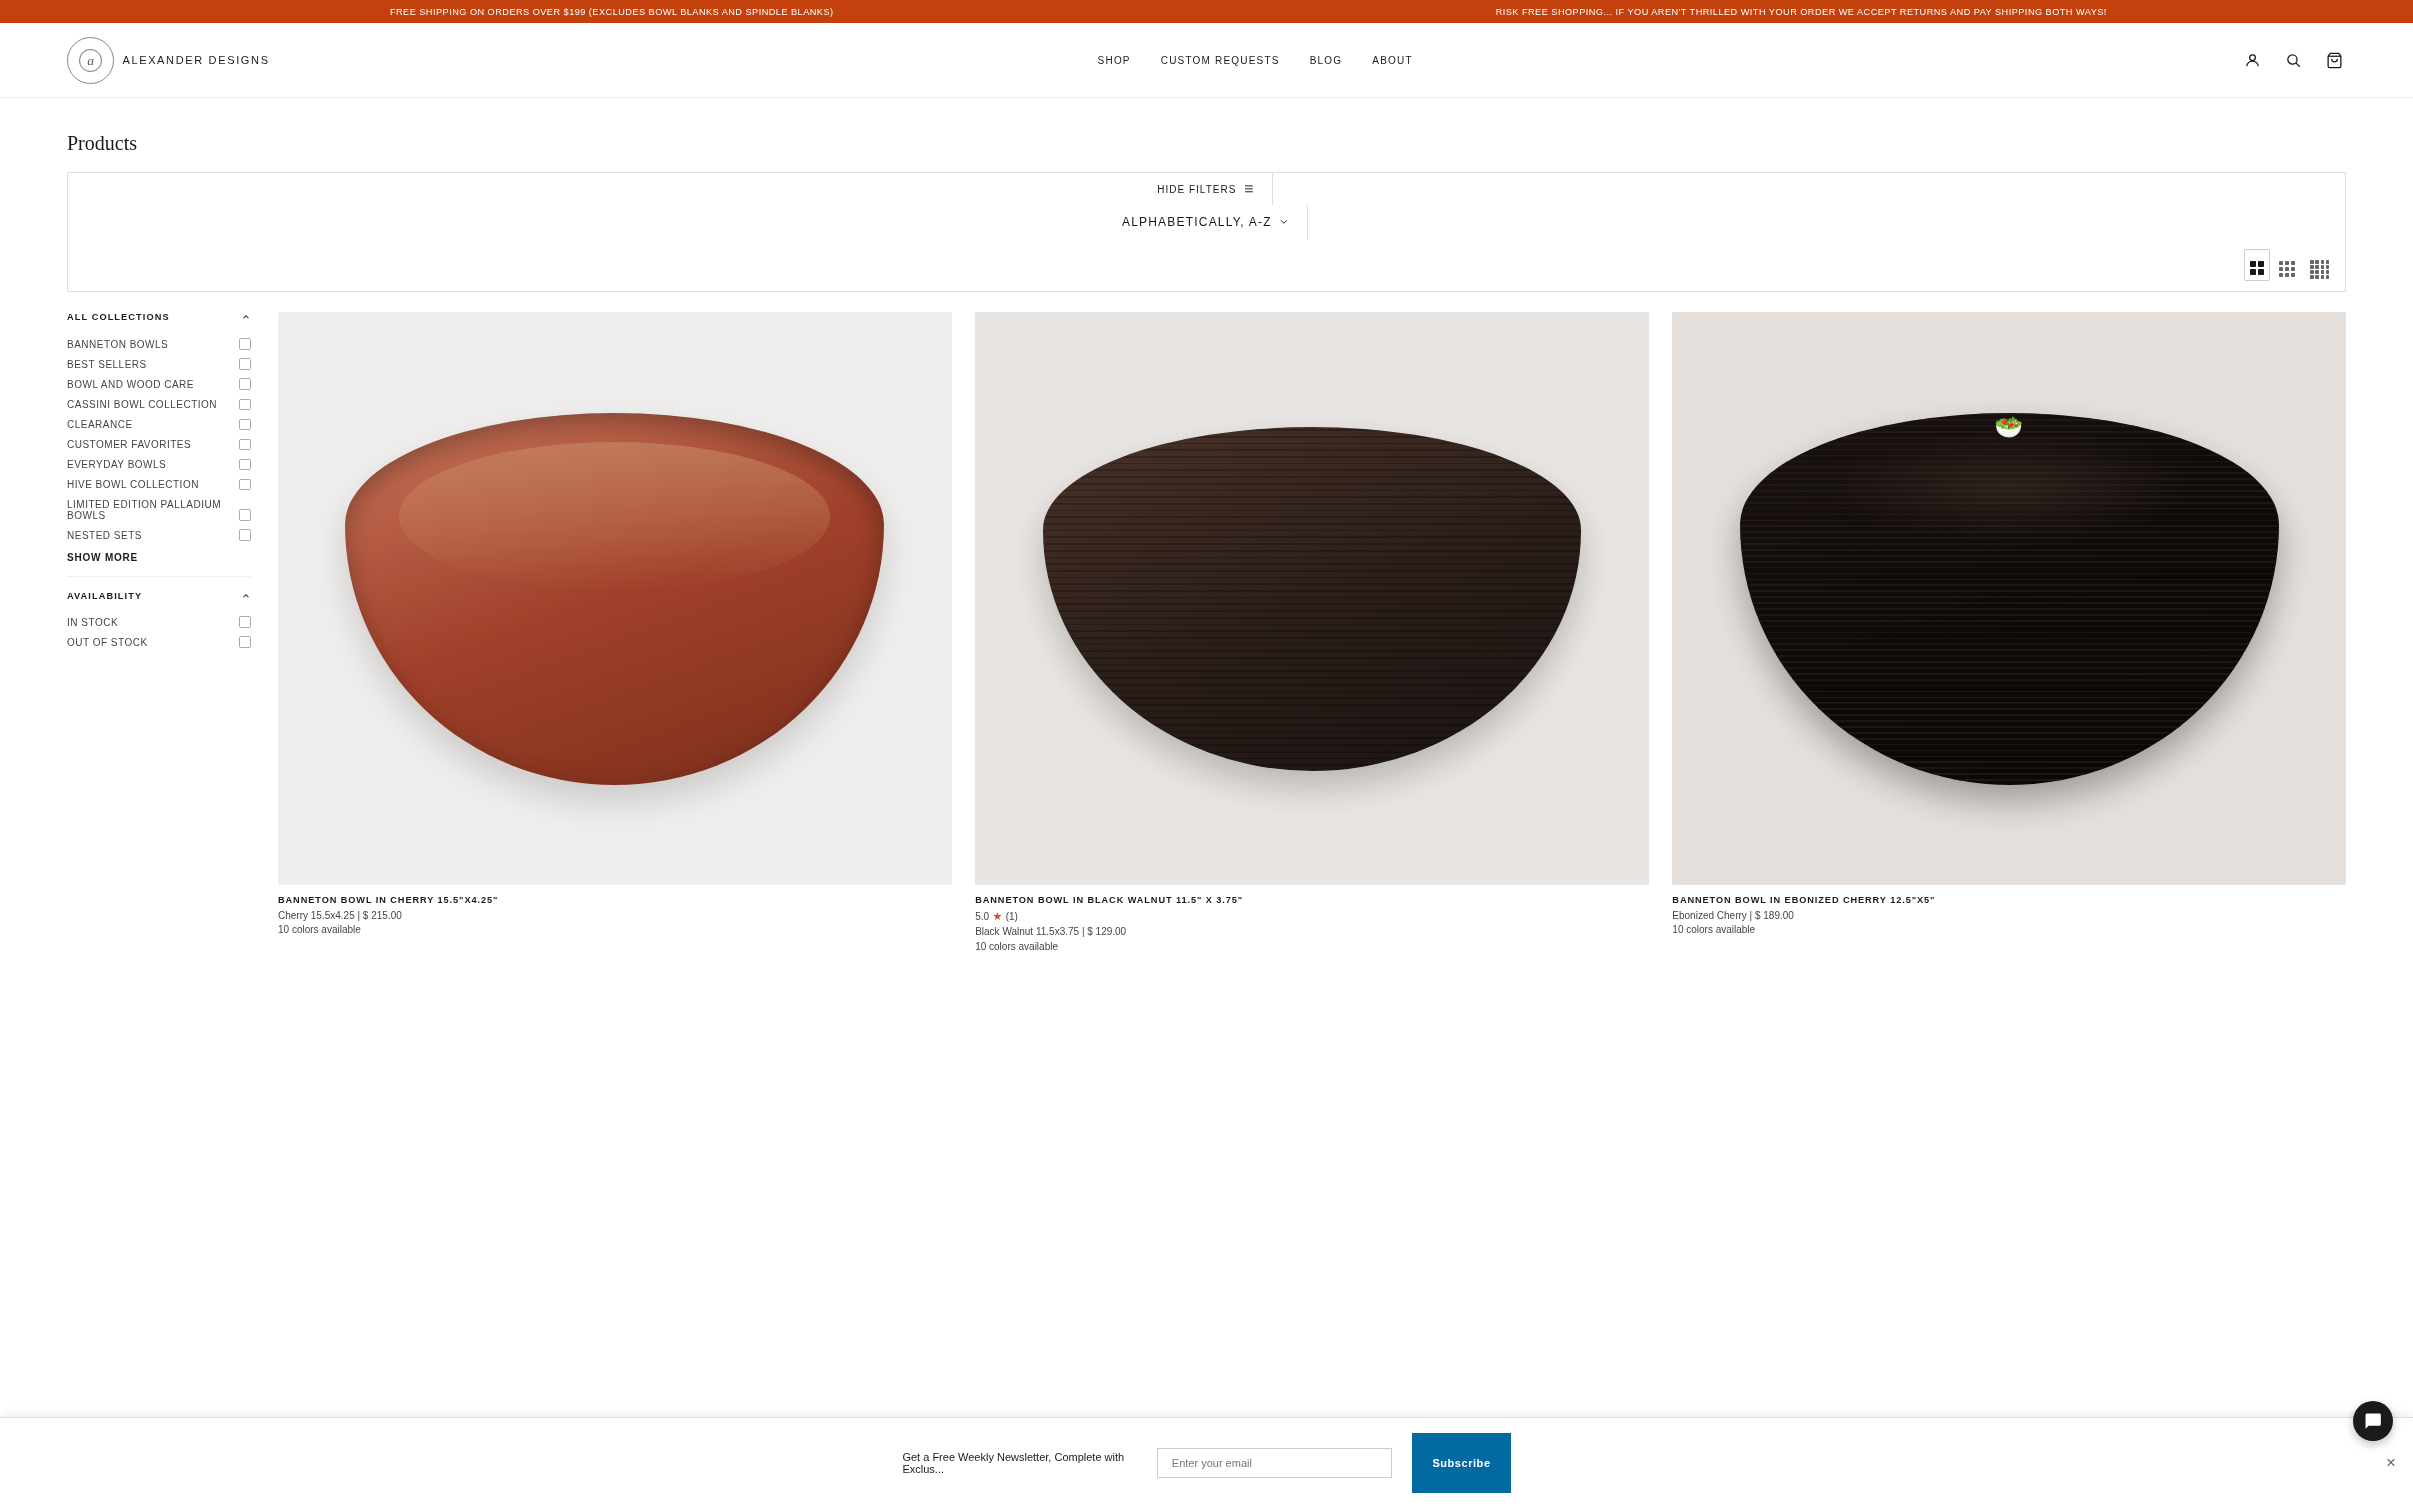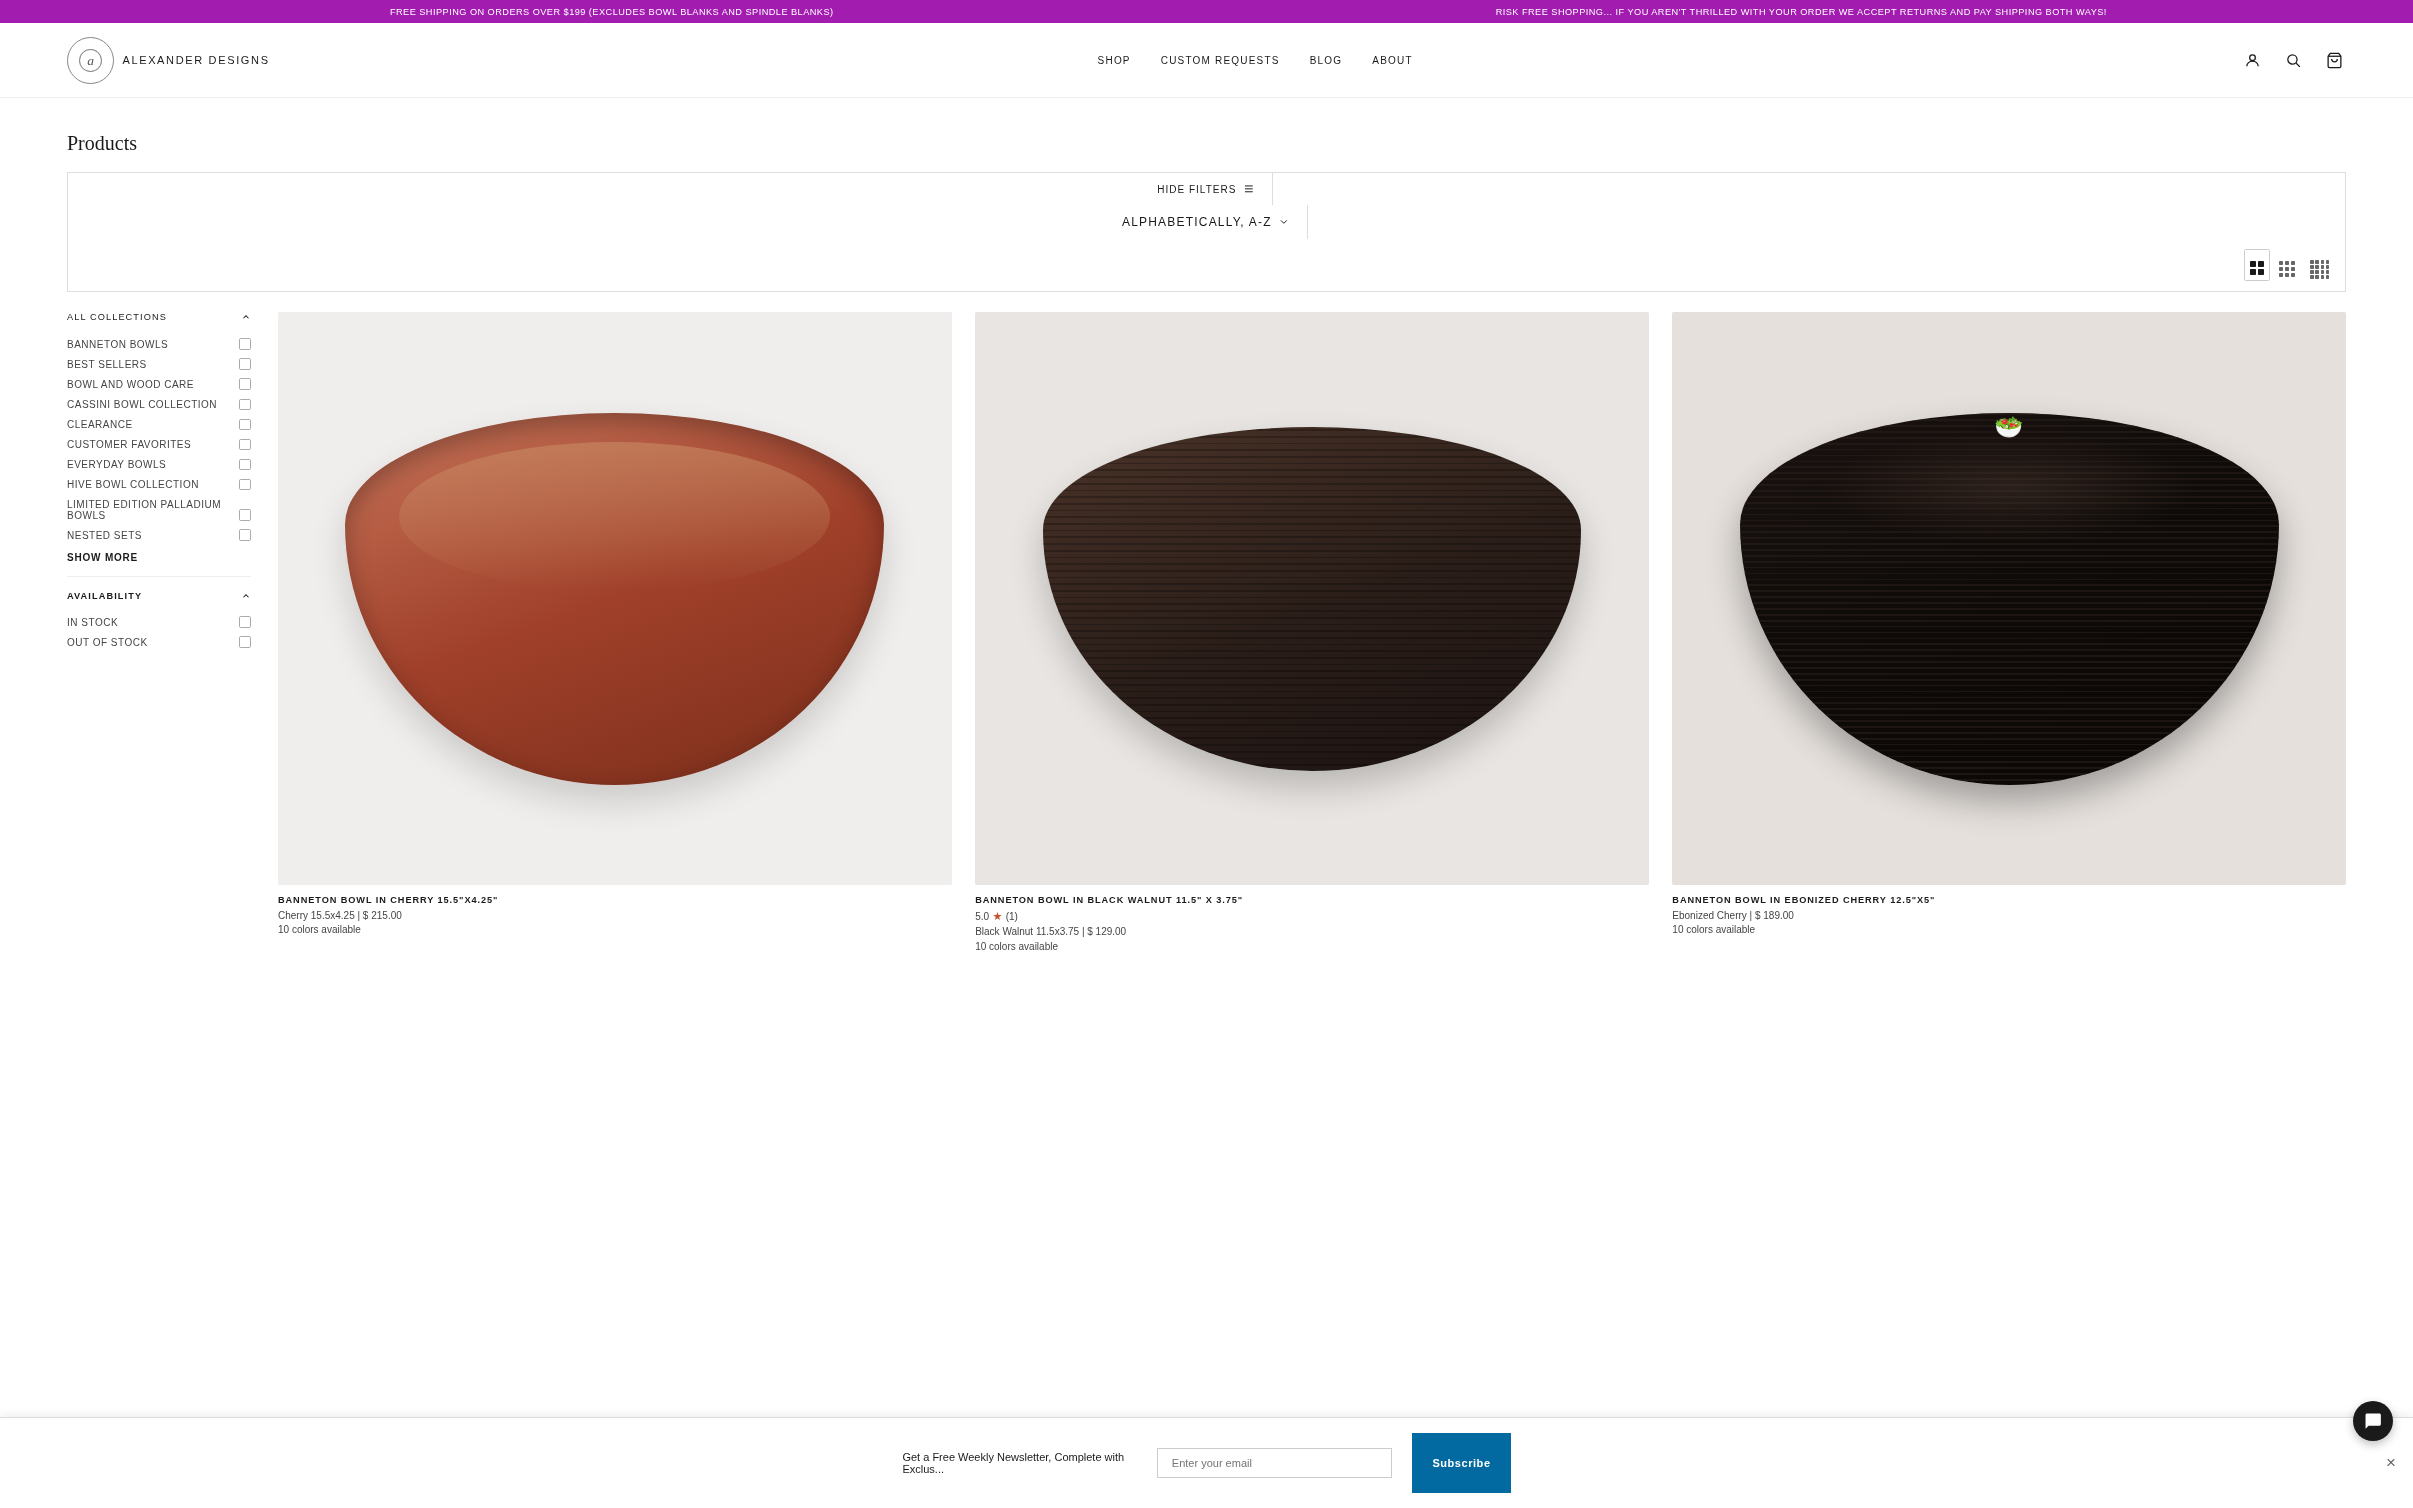--- a/index.html
+++ b/index.html
@@ -1,20 +1,20 @@
 <!DOCTYPE html>
 <html style="font-size:13.4px"><head>
   <meta charset="utf-8">
   <style>
     * { box-sizing: border-box; margin: 0; padding: 0; }
     body { font-family: -apple-system, BlinkMacSystemFont, 'Segoe UI', Helvetica, Arial, sans-serif; background: #fff; color: #1a1a1a; font-size: 11.7px; }
 
     
     .announcement-bar {
-      background: #a21caf;
+      background: #c2410c;
       color: #fff;
       font-size: 9.2px;
       letter-spacing: 0.05em;
       text-align: center;
       padding: 6.7px 17px;
       display: flex;
       justify-content: flex-end;
       align-items: center;
     }
     .announcement-bar span { flex: 1; text-align: center; }
@@ -164,21 +164,21 @@
       width: 184px;
       flex-shrink: 0;
     }
     .sidebar-section-title {
       display: flex;
       align-items: center;
       justify-content: space-between;
       font-size: 9.2px;
       letter-spacing: 0.12em;
       text-transform: uppercase;
-      font-weight: 400;
+      font-weight: 700;
       margin-bottom: 11.7px;
       cursor: pointer;
     }
     .sidebar-item {
       display: flex;
       align-items: flex-end;
       justify-content: space-between;
       padding: 4.2px 0;
       font-size: 10px;
       letter-spacing: 0.05em;

